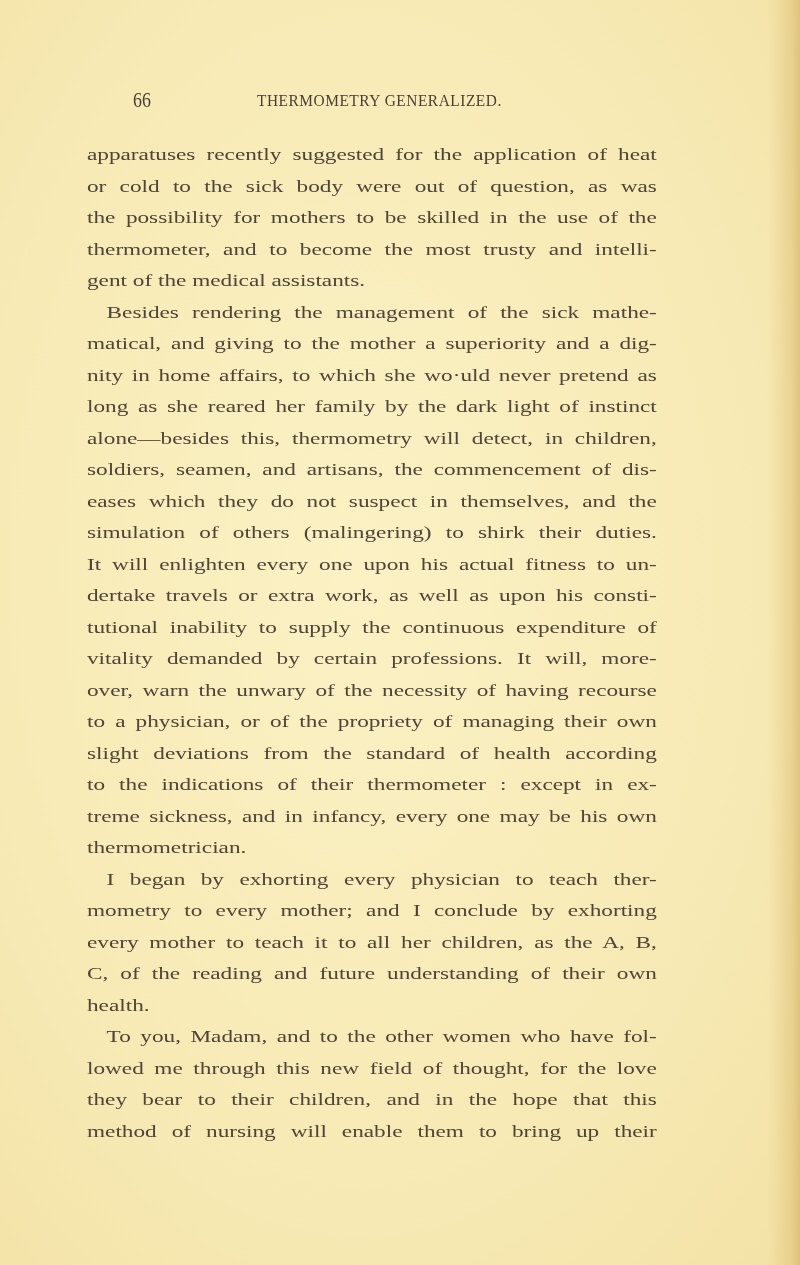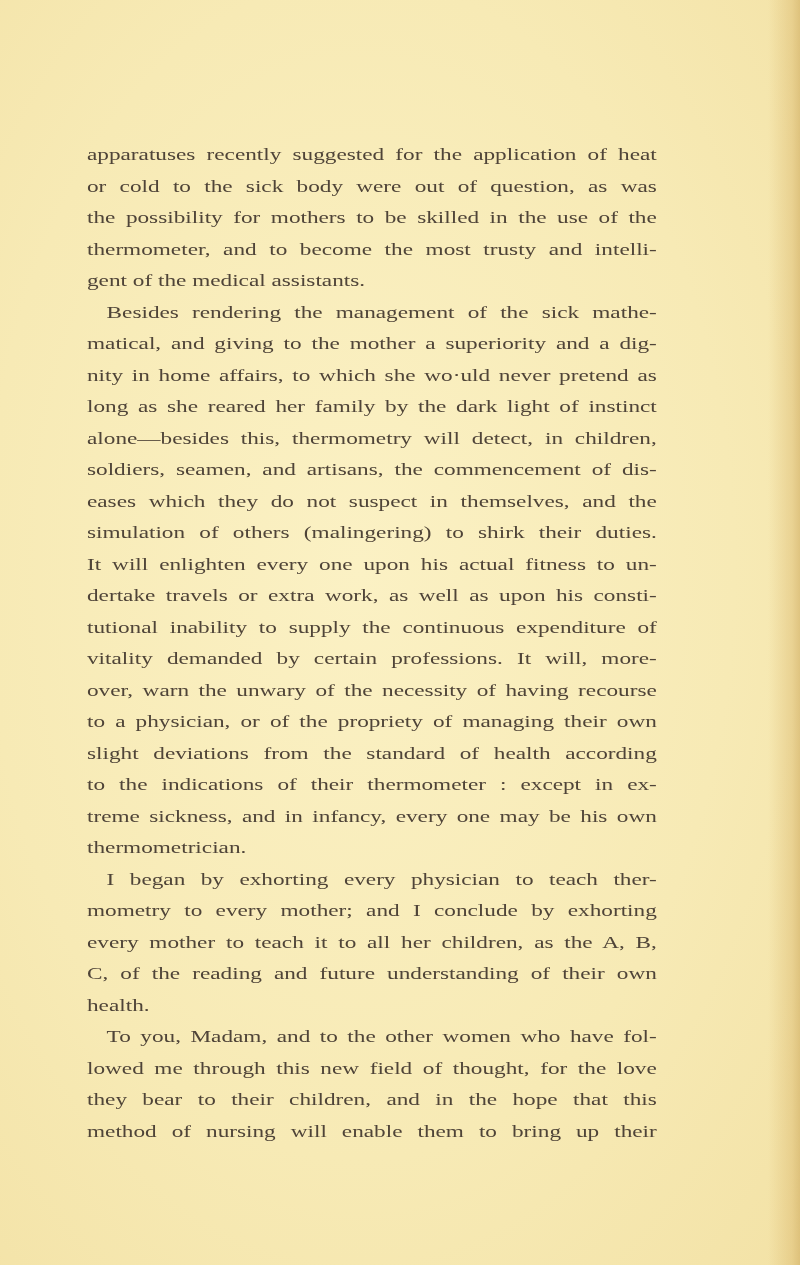--- a/index.html
+++ b/index.html
@@ -72,20 +72,24 @@
     }
     .line.indent {
       padding-left: 14px;
     }
     .body-text .line { font-size: 16.6px; }
   </style>
 </head>
 <body>
 
 <div class="page">
+  <div class="running-head">
+    <span class="folio">66</span>
+    <span class="head-title">THERMOMETRY GENERALIZED.</span>
+  </div>
 
   <div class="body-text">
 
     <span class="line">apparatuses recently suggested for the application of heat</span>
     <span class="line">or cold to the sick body were out of question, as was</span>
     <span class="line">the possibility for mothers to be skilled in the use of the</span>
     <span class="line">thermometer, and to become the most trusty and intelli-</span>
     <span class="line last">gent of the medical assistants.</span>
 
     <span class="line indent">Besides rendering the management of the sick mathe-</span>

